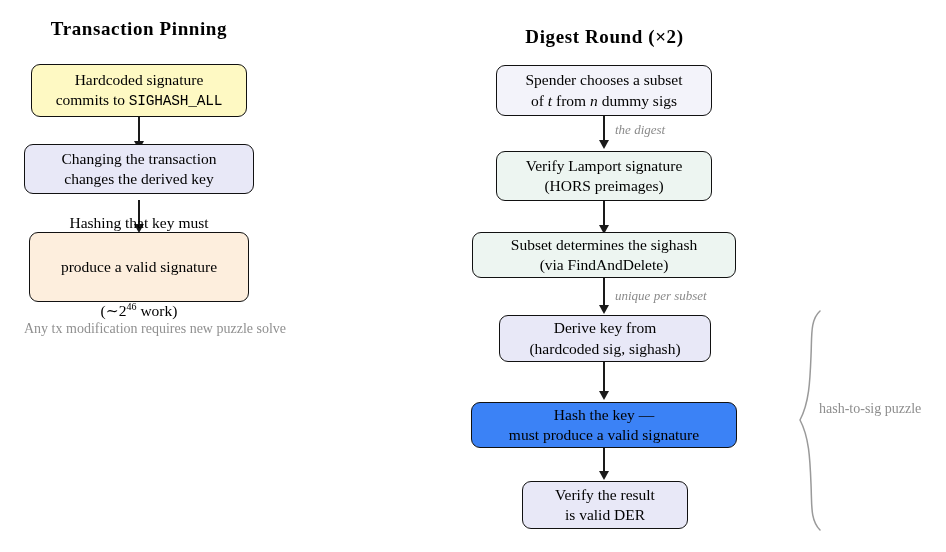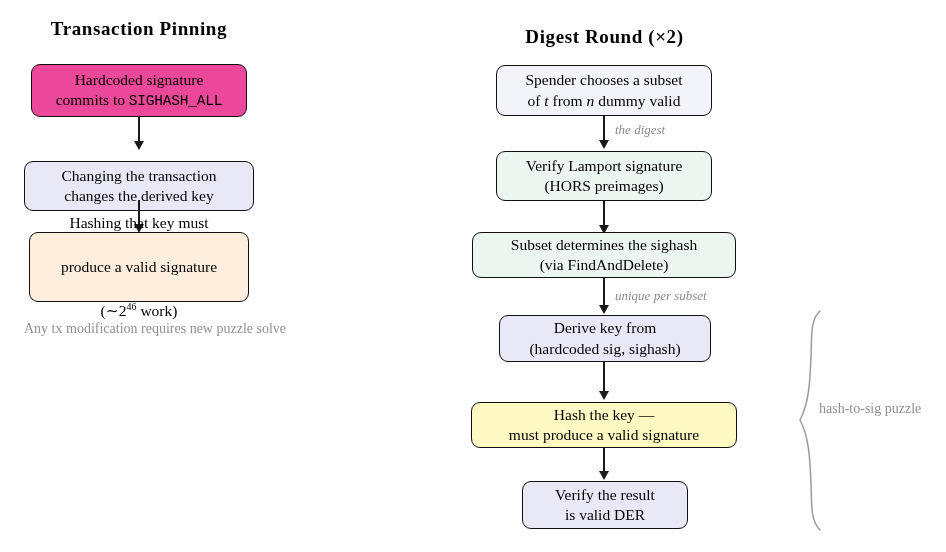--- a/index.html
+++ b/index.html
@@ -88,29 +88,29 @@
   }
   .brace { position: absolute; }
 </style>
 </head>
 <body>
 
 <div id="canvas">
 
   <div class="col-title" style="left:31px; top:18px; width:216px;">Transaction Pinning</div>
 
-  <div class="node" style="left:31px; top:64px; width:216px; height:53px; background:#ec4899;">
+  <div class="node" style="left:31px; top:64px; width:216px; height:53px; background:#fef9c3;">
     <span class="ln">Hardcoded signature</span>
     <span class="ln"><span>commits to </span><span class="mono">SIGHASH_ALL</span></span>
   </div>
 
   <div class="edge" style="left:138px; top:117px; height:27px;"></div>
   <div class="arrowhead" style="left:134px; top:141px;"></div>
 
-  <div class="node" style="left:24px; top:161px; width:230px; height:50px; background:#e8e8f7;">
+  <div class="node" style="left:24px; top:144px; width:230px; height:50px; background:#e8e8f7;">
     <span class="ln">Changing the transaction</span>
     <span class="ln">changes the derived key</span>
   </div>
 
   <div class="edge" style="left:138px; top:200px; height:28px;"></div>
   <div class="arrowhead" style="left:134px; top:224px;"></div>
 
   <div class="node" style="left:29px; top:232px; width:220px; height:70px; background:#fdeedd;gap:24px;">
     <span class="ln">Hashing that key must</span>
     <span class="ln">produce a valid signature</span>
@@ -119,21 +119,21 @@
 
   <div class="caption" style="left:24px; top:320px; width:230px;">
     <span class="ln">Any tx modification</span>
     <span class="ln">requires new puzzle solve</span>
   </div>
 
   <div class="col-title" style="left:473px; top:18px; width:263px;margin-top:8px;"><span>Digest Round</span> <span class="mul">(×2)</span></div>
 
   <div class="node" style="left:496px; top:65px; width:216px; height:51px; background:#f3f3fa;">
     <span class="ln">Spender chooses a subset</span>
-    <span class="ln"><span>of </span><span class="ital">t</span><span> from </span><span class="ital">n</span><span> dummy valid</span></span>
+    <span class="ln"><span>of </span><span class="ital">t</span><span> from </span><span class="ital">n</span><span> dummy sigs</span></span>
   </div>
 
   <div class="edge" style="left:603px; top:116px; height:28px;"></div>
   <div class="arrowhead" style="left:599px; top:140px;"></div>
   <div class="edge-label" style="left:615px; top:122px;">the digest</div>
 
   <div class="node" style="left:496px; top:151px; width:216px; height:50px; background:#edf5f1;text-align:center;">
     <span class="ln">Verify Lamport signature</span>
     <span class="ln">(HORS preimages)</span>
   </div>
@@ -151,21 +151,21 @@
   <div class="edge-label" style="left:615px; top:288px;">unique per subset</div>
 
   <div class="node" style="left:499px; top:315px; width:212px; height:47px; background:#e8e8f7;">
     <span class="ln">Derive key from</span>
     <span class="ln">(hardcoded sig, sighash)</span>
   </div>
 
   <div class="edge" style="left:603px; top:362px; height:32px;"></div>
   <div class="arrowhead" style="left:599px; top:391px;"></div>
 
-  <div class="node" style="left:471px; top:402px; width:266px; height:46px; background:#fef9c3;align-items:center;">
+  <div class="node" style="left:471px; top:402px; width:266px; height:46px; background:#3b82f6;align-items:center;">
     <span class="ln">Hash the key —</span>
     <span class="ln">must produce a valid signature</span>
   </div>
 
   <div class="edge" style="left:603px; top:448px; height:26px;"></div>
   <div class="arrowhead" style="left:599px; top:471px;"></div>
 
   <div class="node" style="left:522px; top:481px; width:166px; height:48px; background:#e8e8f7;">
     <span class="ln">Verify the result</span>
     <span class="ln">is valid DER</span>

